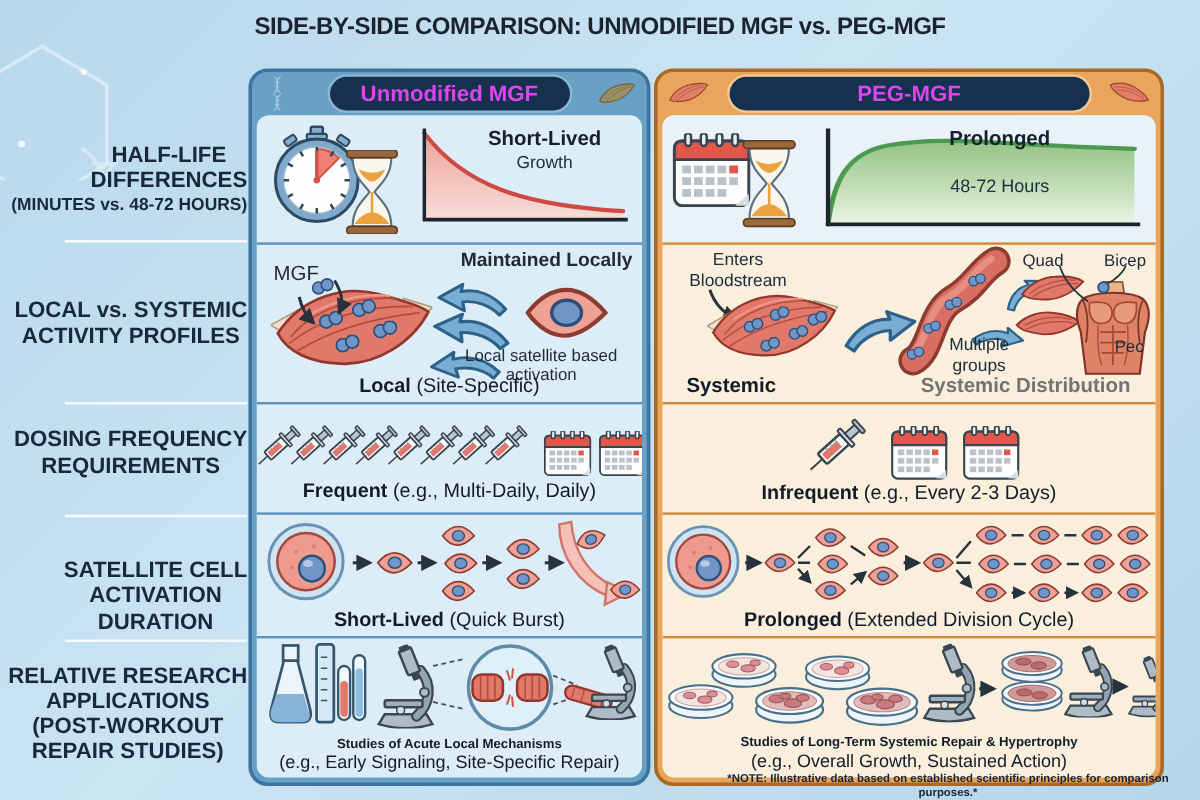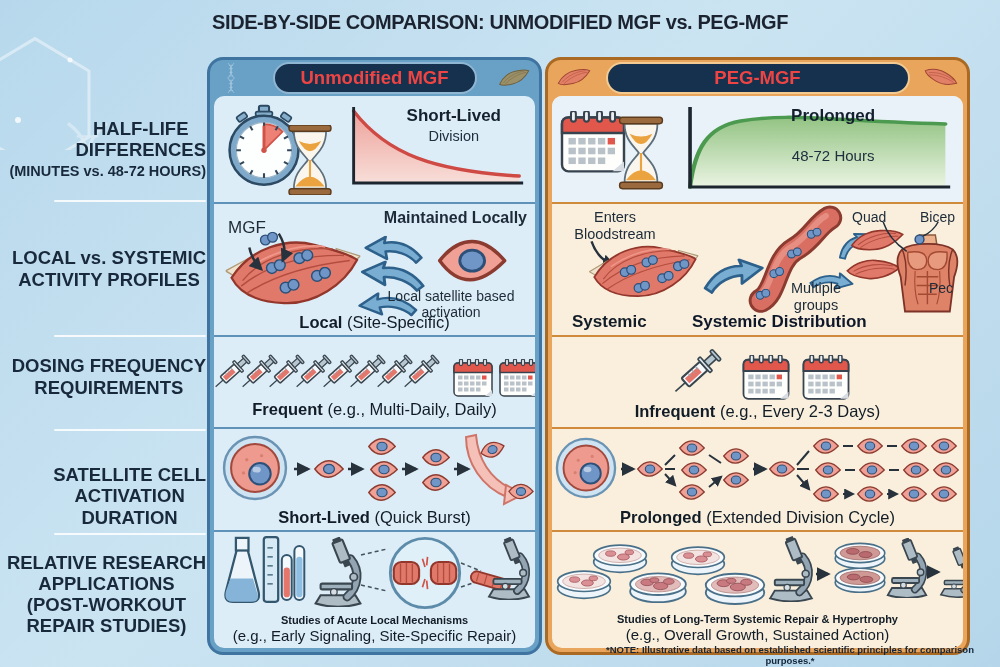--- a/index.html
+++ b/index.html
@@ -16,21 +16,21 @@
   .rlabel .main{font-size:18.5px;line-height:1.14;}
   .rlabel .sub{font-size:14.5px;margin-top:3px;}
   .ldiv{position:absolute;left:54px;width:152px;height:2px;background:rgba(255,255,255,.85);border-radius:1px;}
   
   .panel{position:absolute;top:57px;height:598px;border-radius:16px;box-sizing:border-box;}
   .pleft{left:207px;width:335px;background:#68a0c6;border:3px solid #3f74a0;}
   .pright{left:545px;width:425px;background:#e9a55b;border:3px solid #aa6a24;}
   .band{height:36px;position:relative;display:flex;align-items:center;justify-content:center;}
   .bdec{position:absolute;top:3px;opacity:.85;}
   .bdec.bl{left:8px;} .bdec.br{right:8px;}
-  .pill{padding:3px 0;border-radius:16px;background:#16314d;color:#ef4444;font-weight:700;
+  .pill{padding:3px 0;border-radius:16px;background:#16314d;color:#d946ef;font-weight:700;
     font-size:18.5px;text-align:center;}
   .pleft .pill{border:2px solid #8fb6d2;width:200px;}
   .pright .pill{border:2px solid #f3cb92;width:300px;}
   .rows{position:absolute;left:4px;right:4px;top:36px;bottom:4px;border-radius:10px;overflow:hidden;
     display:flex;flex-direction:column;}
   .pleft .rows{background:#ddedf7;}
   .pright .rows{background:#f9efdc;}
   .row{position:relative;box-sizing:border-box;flex:0 0 auto;}
   .pleft .row+.row{border-top:2px solid #5e92b8;}
   .pright .row+.row{border-top:2px solid #cf8a3b;}
@@ -336,21 +336,21 @@
           <use href="#sym-stopwatch" x="0" y="3" width="84" height="84"></use>
           <use href="#sym-hourglass" x="62" y="24" width="52" height="70"></use>
         </svg>
         <div class="chart">
           <svg viewBox="0 0 190 92" preserveAspectRatio="none">
             <path d="M10,8 C45,52 95,68 182,73 L182,80 L10,80 Z" fill="url(#gradRed)"></path>
             <path d="M10,8 C45,52 95,68 182,73" fill="none" stroke="#cf4a44" stroke-width="3.5" stroke-linecap="round"></path>
             <path d="M10,4 V80 H186" fill="none" stroke="#1d262e" stroke-width="3"></path>
           </svg>
           <div class="ct">Short-Lived</div>
-          <div class="cs">Division</div>
+          <div class="cs">Growth</div>
         </div>
       </div>
 
       <div class="row r2">
         <svg class="scene" viewBox="0 0 327 133">
           <g transform="rotate(-4 80 68)">
               <use href="#sym-muscle" x="12" y="30" width="138" height="83"></use>
             </g>
           <use href="#sym-mol" x="52" y="56" width="22" height="16"></use>
           <use href="#sym-mol" x="80" y="46" width="22" height="16"></use>
@@ -535,21 +535,21 @@
           <circle cx="373" cy="36" r="4.5" fill="#7096c8" stroke="#2d5078" stroke-width="1.5"></circle>
         </svg>
         <div class="ov pre" style="left:8px;top:5px;width:110px;text-align:center;font-size:14.5px">Enters
 Bloodstream</div>
         <div class="ov" style="left:300px;top:5px;font-size:14px">Quad</div>
         <div class="ov" style="right:8px;top:5px;font-size:14px">Bicep</div>
         <div class="ov" style="right:10px;top:76px;font-size:14px">Pec</div>
         <div class="ov pre" style="left:222px;top:76px;width:84px;text-align:center;font-size:14.5px">Multiple
 groups</div>
         <div class="ov" style="left:20px;bottom:3px;font-weight:700;font-size:17px;color:#111c27">Systemic</div>
-        <div class="ov" style="left:140px;width:250px;bottom:3px;text-align:left;font-weight:700;font-size:17px;color:#0f172a">Systemic Distribution</div>
+        <div class="ov" style="left:140px;width:250px;bottom:3px;text-align:right;font-weight:700;font-size:17px;color:#737373">Systemic Distribution</div>
       </div>
 
       <div class="row r3">
         <div class="icons-line">
           <svg width="62" height="58">
               <use href="#sym-syringe" width="62" height="58"></use>
             </svg>
           <svg style="margin-left:14px" width="48" height="46">
               <use href="#sym-calendar" width="48" height="45"></use>
             </svg>

